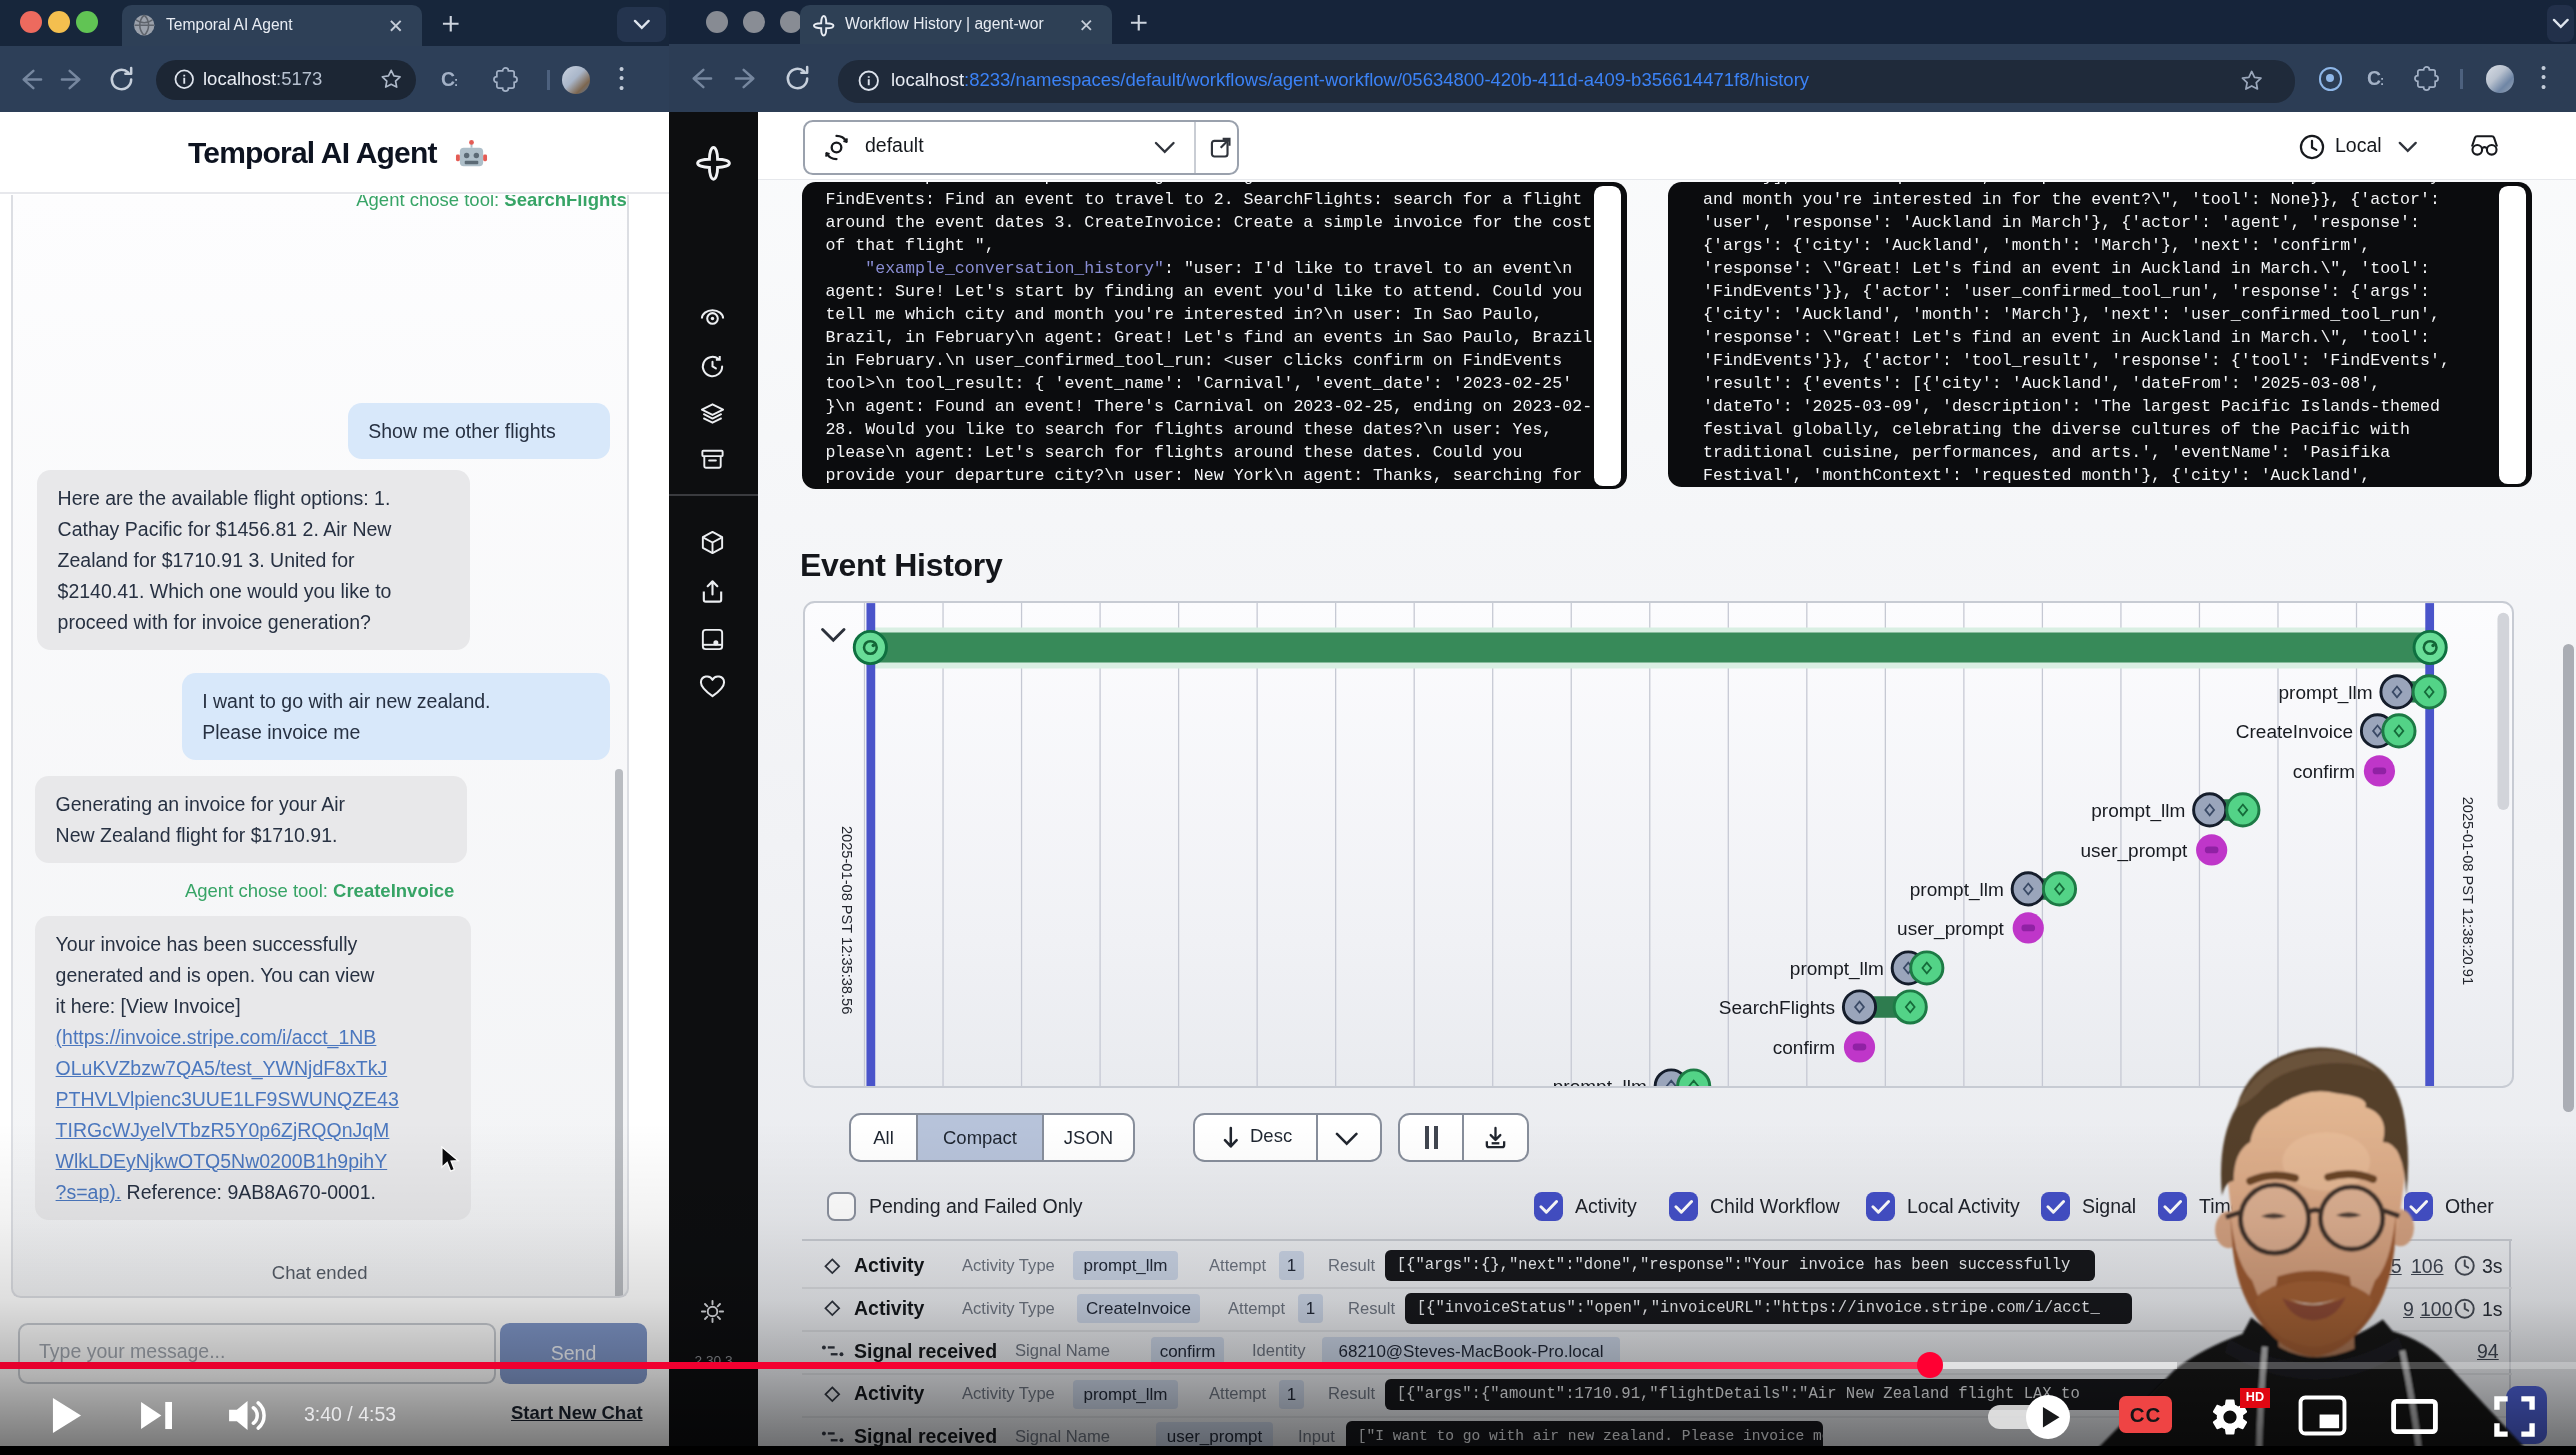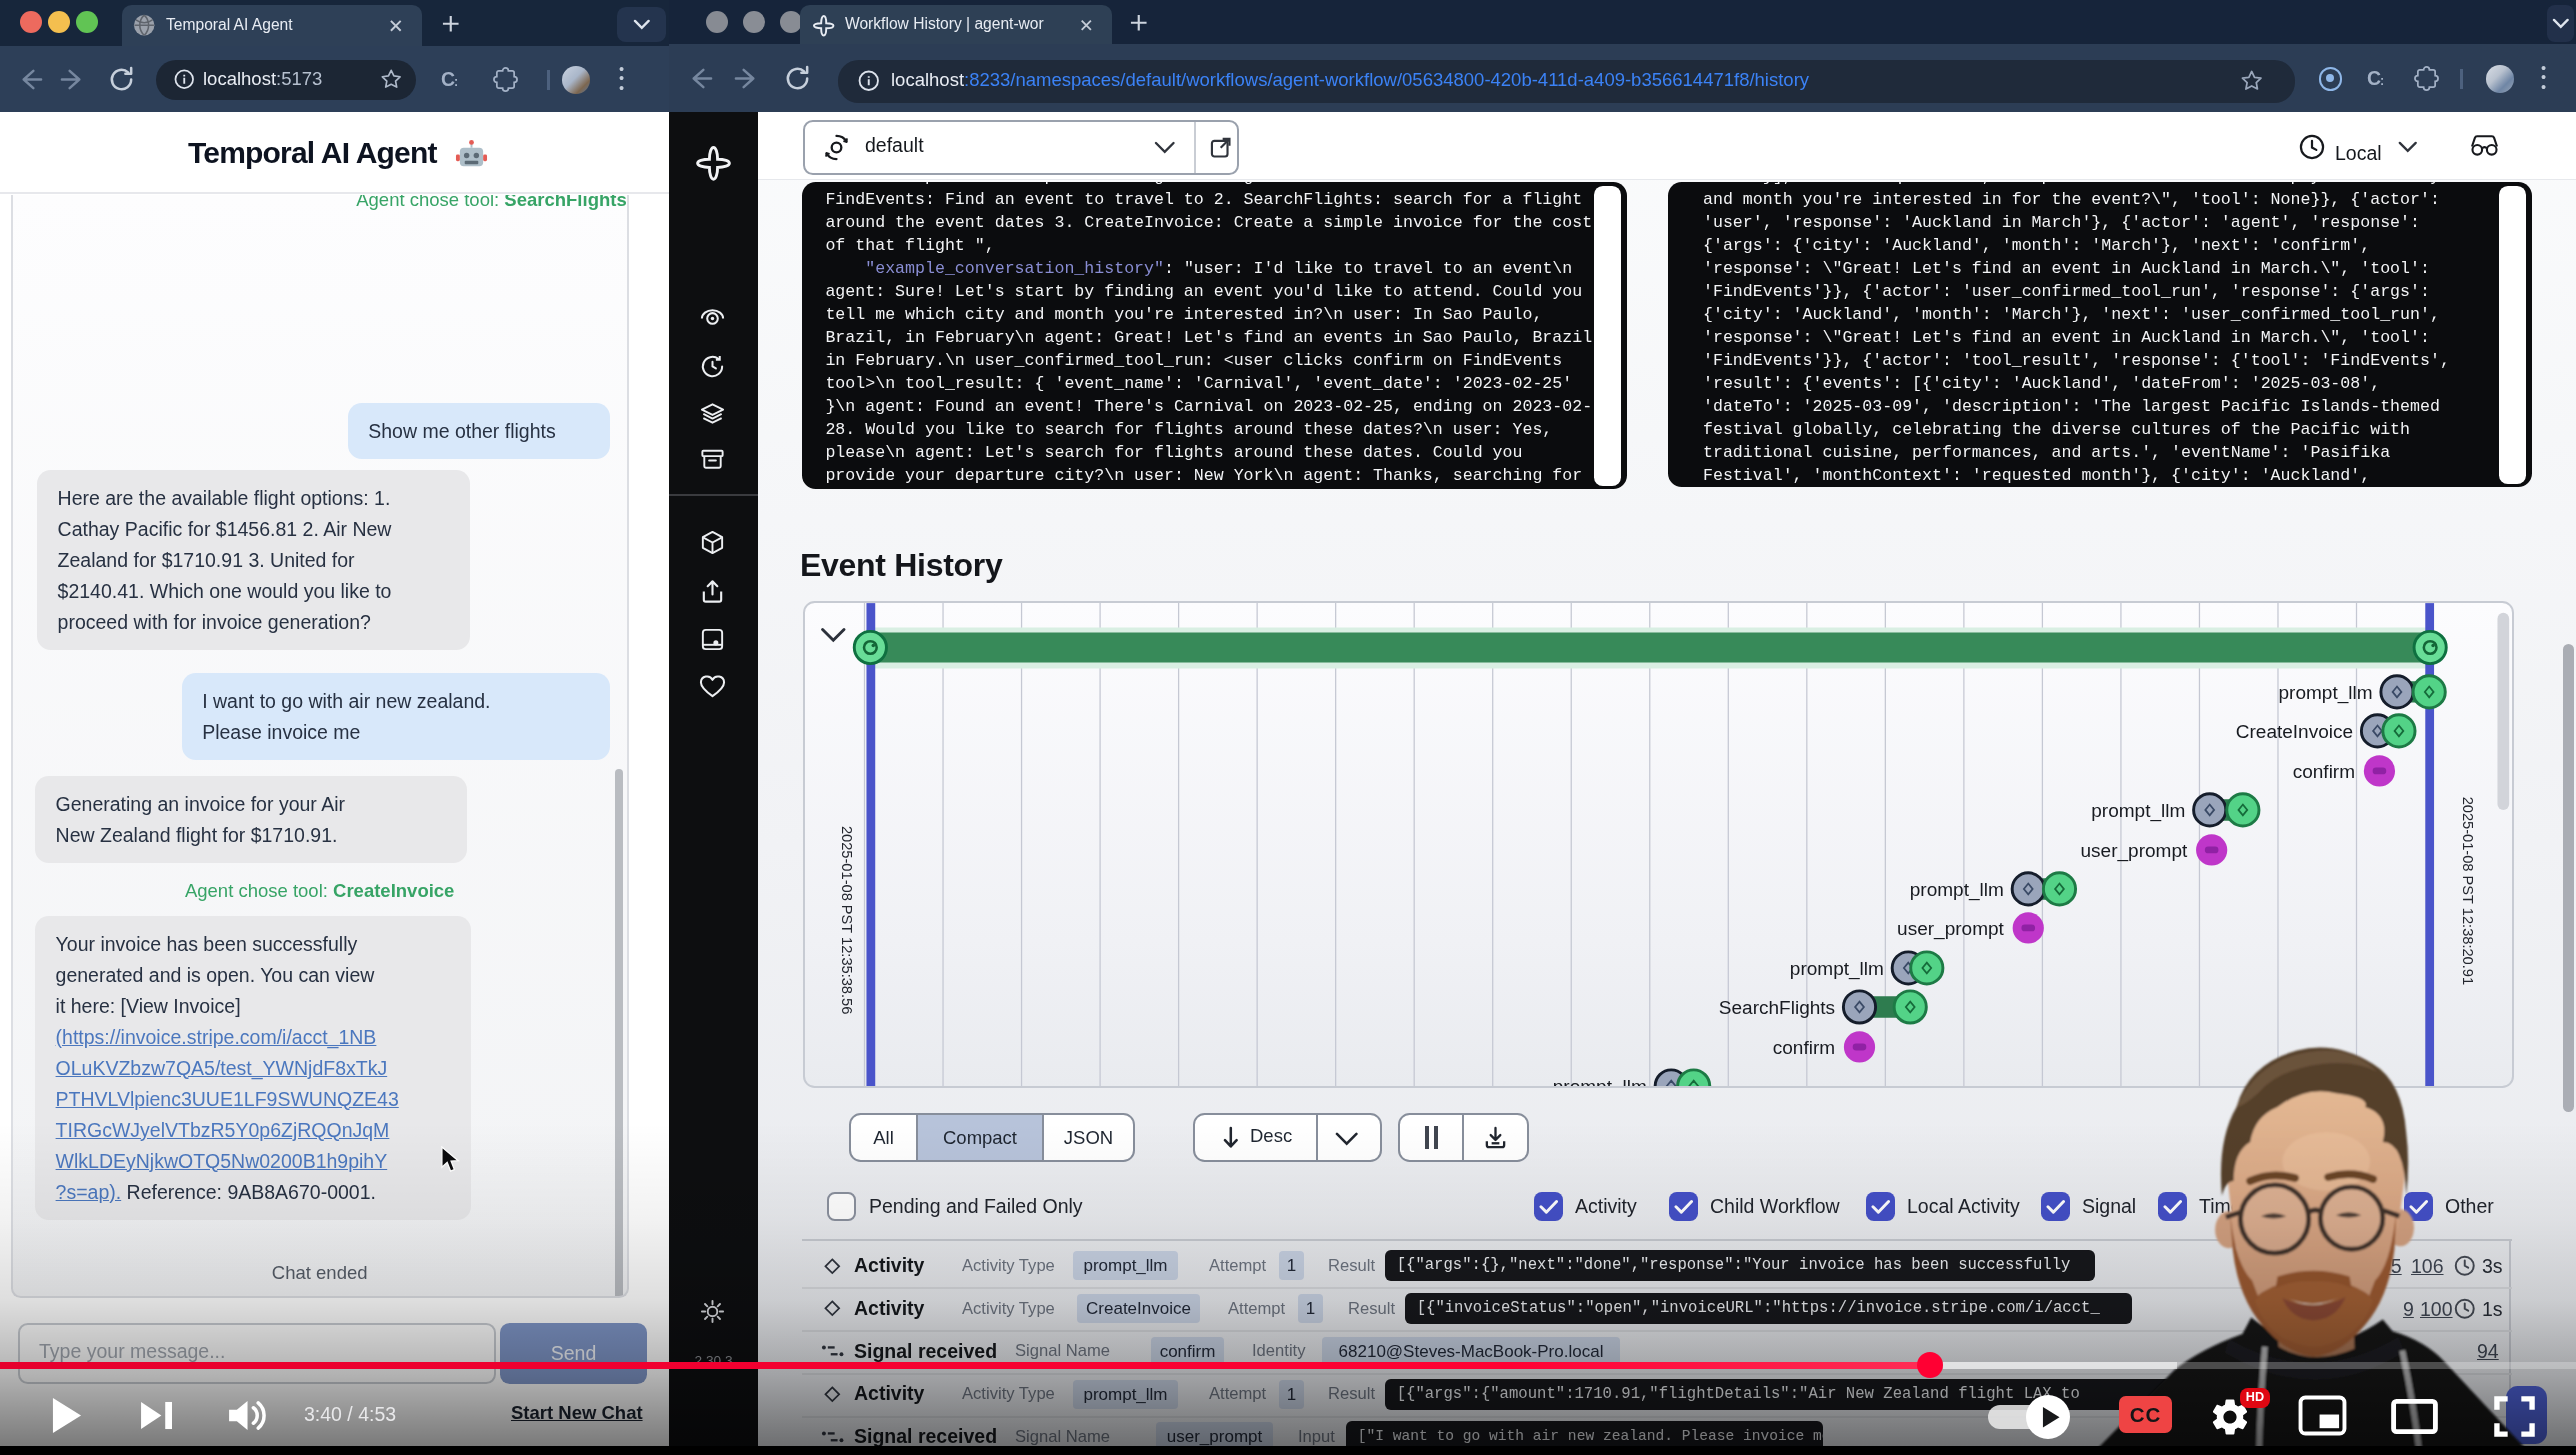--- a/index.html
+++ b/index.html
@@ -516,21 +516,21 @@
         <div class="abs" style="left:389px;top:0px;width:2px;height:51px;background:#c9cdd4;"></div>
         <svg class="abs" style="left:404px;top:14.6px;" width="23.4" height="23.4" viewBox="0 0 24 24">
           <rect x="3" y="5" width="16" height="16" rx="2.5" fill="none" stroke="#30343c" stroke-width="2.2"></rect>
           <path d="M14 3 h7 v7 M21 3 l-9 9" stroke="#30343c" stroke-width="2.2" fill="none"></path>
         </svg>
       </div>
       <div class="abs" style="left:1630px;top:21.5px;"><svg width="26" height="26" viewBox="0 0 27 27">
           <circle cx="13.5" cy="13.5" r="11.5" fill="none" stroke="#17191d" stroke-width="2.3"></circle>
           <path d="M13.5 7 V14 L18 16.5" fill="none" stroke="#17191d" stroke-width="2.3" stroke-linecap="round"></path>
         </svg></div>
-      <div class="abs" style="left:1666px;top:21.5px;font-size:19.5px;color:#15181d;margin-top:8px;">Local</div>
+      <div class="abs" style="left:1666px;top:21.5px;font-size:19.5px;color:#15181d;">Local</div>
       <svg class="abs" style="left:1729px;top:29px;" width="19.5" height="12.7" viewBox="0 0 22 14">
         <path d="M2 2 L11 11 L20 2" stroke="#30343c" stroke-width="2.6" fill="none" stroke-linecap="round"></path>
       </svg>
       <svg class="abs" style="left:1801px;top:22.4px;" width="29" height="25" viewBox="0 0 30 26">
         <path d="M2 13 L5 4 a2.5 2.5 0 0 1 2.4-1.6 H22.6 A2.5 2.5 0 0 1 25 4 l3 9" fill="none" stroke="#17191d" stroke-width="2.2"></path>
         <circle cx="7.5" cy="16.5" r="5" fill="none" stroke="#17191d" stroke-width="2.2"></circle>
         <circle cx="22.5" cy="16.5" r="5" fill="none" stroke="#17191d" stroke-width="2.2"></circle>
         <path d="M12.5 15 a3 3 0 0 1 5 0" fill="none" stroke="#17191d" stroke-width="2.2"></path>
       </svg>
     </div>
@@ -613,21 +613,21 @@
 
   <div class="abs" style="left:1988px;top:1405px;width:60px;height:24.4px;border-radius:12.7px;background:rgba(235,235,235,0.85);z-index:55;"></div>
   <div class="abs" style="left:2026px;top:1395px;width:44px;height:44px;border-radius:50%;background:#fff;z-index:56;"></div>
   <svg class="abs" style="left:2041px;top:1406px;z-index:57;" width="19.5" height="22.4" viewBox="0 0 20 23">
     <path d="M2 1 L19 11.5 L2 22 Z" fill="#17181a"></path>
   </svg>
   <div class="abs" style="left:2119px;top:1396px;width:53px;height:37px;border-radius:6.8px;background:#ef4444;text-align:center;line-height:37px;font-weight:bold;font-size:20.5px;color:#141517;letter-spacing:1px;z-index:55;">CC</div>
   <svg class="abs" style="left:2208px;top:1395px;z-index:55;" width="44" height="44" viewBox="0 0 24 24">
     <path d="M19.14 12.94c.04-.3.06-.61.06-.94 0-.32-.02-.64-.07-.94l2.03-1.58c.18-.14.23-.41.12-.61l-1.92-3.32c-.12-.22-.37-.29-.59-.22l-2.39.96c-.5-.38-1.03-.7-1.62-.94l-.36-2.54c-.04-.24-.24-.41-.48-.41h-3.84c-.24 0-.43.17-.47.41l-.36 2.54c-.59.24-1.13.57-1.62.94l-2.39-.96c-.22-.08-.47 0-.59.22L2.74 8.87c-.12.21-.08.47.12.61l2.03 1.58c-.05.3-.09.63-.09.94s.02.64.07.94l-2.03 1.58c-.18.14-.23.41-.12.61l1.92 3.32c.12.22.37.29.59.22l2.39-.96c.5.38 1.03.7 1.62.94l.36 2.54c.05.24.24.41.48.41h3.84c.24 0 .44-.17.47-.41l.36-2.54c.59-.24 1.13-.56 1.62-.94l2.39.96c.22.08.47 0 .59-.22l1.92-3.32c.12-.22.07-.47-.12-.61l-2.01-1.58zM12 15.6c-1.98 0-3.6-1.62-3.6-3.6s1.62-3.6 3.6-3.6 3.6 1.62 3.6 3.6-1.62 3.6-3.6 3.6z" fill="#fff"></path>
   </svg>
-  <div class="abs" style="left:2240px;top:1388px;width:30px;height:19.5px;border-radius:8px;background:#e00712;text-align:center;line-height:19.5px;font-size:12.7px;font-weight:bold;color:#fff;z-index:56;">HD</div>
+  <div class="abs" style="left:2240px;top:1388px;width:30px;height:19.5px;border-radius:0;background:#e00712;text-align:center;line-height:19.5px;font-size:12.7px;font-weight:bold;color:#fff;z-index:56;">HD</div>
   <svg class="abs" style="left:2298px;top:1395px;z-index:55;" width="49" height="41" viewBox="0 0 50 42">
     <rect x="2.5" y="2.5" width="45" height="37" rx="5" fill="none" stroke="#fff" stroke-width="4"></rect>
     <rect x="22" y="20" width="20" height="14" fill="#fff"></rect>
   </svg>
   <svg class="abs" style="left:2391px;top:1399px;z-index:55;" width="47" height="35" viewBox="0 0 48 36">
     <rect x="2.5" y="2.5" width="43" height="31" rx="3" fill="none" stroke="#fff" stroke-width="5"></rect>
   </svg>
   <svg class="abs" style="left:2494px;top:1396px;z-index:55;" width="41" height="41" viewBox="0 0 42 42">
     <path d="M3 14 V3 H14 M28 3 H39 V14 M39 28 V39 H28 M14 39 H3 V28" fill="none" stroke="#fff" stroke-width="5.5"></path>
   </svg>

